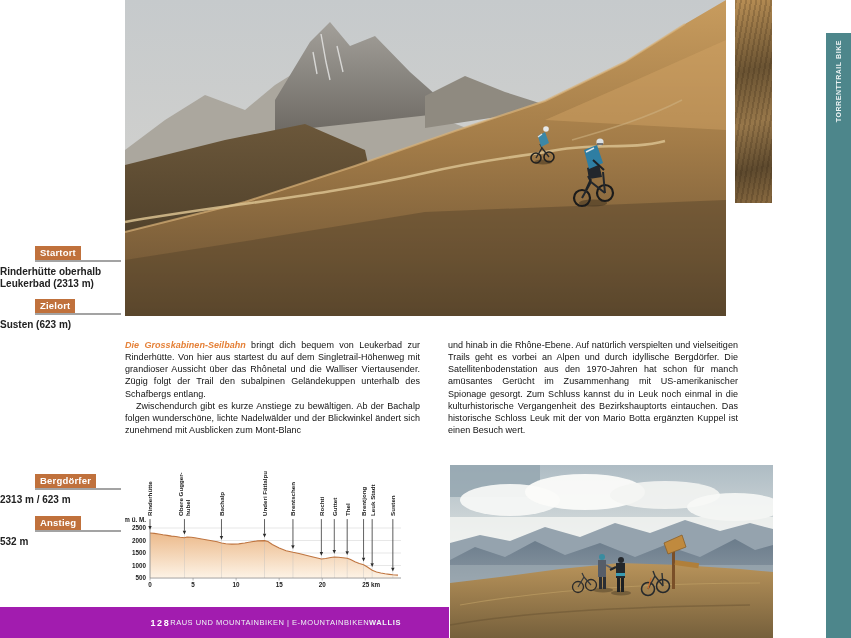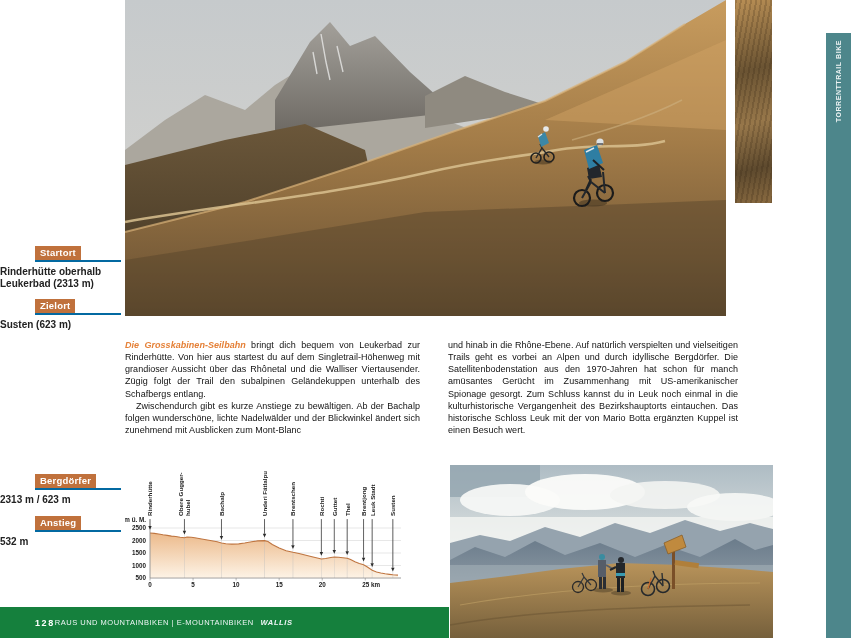--- a/index.html
+++ b/index.html
@@ -3,41 +3,41 @@
 <meta charset="utf-8">
 <style>
   html,body{margin:0;padding:0;background:#fff;}
   .page{position:relative;width:851px;height:638px;background:#ffffff;overflow:hidden;
         font-family:"Liberation Sans",sans-serif;}
   .abs{position:absolute;}
 
   
   .info-col{position:absolute;left:0;width:121px;}
   .info-block{margin-bottom:9px;}
-  .info-head{margin-left:35px;border-bottom:2px solid #0369a1;line-height:0;}
+  .info-head{margin-left:35px;border-bottom:2px solid #a3a3a3;line-height:0;}
   .chip{display:inline-block;background:#c0713c;color:#fff;font-size:9.5px;font-weight:bold;
         line-height:13px;padding:0 5px 1px 5px;letter-spacing:.2px;}
   .info-value{text-align:left;font-size:10px;font-weight:bold;color:#222;line-height:12px;
         padding-top:4px;}
 
   
   .body-text{position:absolute;font-size:9px;line-height:12.15px;text-align:justify;
         color:#121212;letter-spacing:.04px;}
   .body-text p{margin:0;}
   .lead{color:#e58138;font-weight:bold;font-style:italic;}
   .indent{text-indent:11px;}
 
   
-  .footer-left{left:0;top:607px;width:449px;height:31px;background:#15803d;display:flex;
-        align-items:center;justify-content:flex-start;padding:0 48px 0 35px;box-sizing:border-box;}
+  .footer-left{left:0;top:607px;width:449px;height:31px;background:#a21caf;display:flex;
+        align-items:center;justify-content:flex-end;padding:0 48px 0 35px;box-sizing:border-box;}
   .footer-right{left:778px;top:604px;width:73px;height:34px;background:#4d868b;display:flex;
         align-items:center;justify-content:center;}
   .pagenum{color:#fff;font-weight:bold;font-size:9px;letter-spacing:1.6px;}
   .footer-title{color:#eef5f5;font-size:7.5px;letter-spacing:.5px;white-space:nowrap;}
-  .footer-title .bold{font-weight:bold;margin-left:7px;letter-spacing:.6px;font-style:italic;}
+  .footer-title .bold{font-weight:bold;margin-left:0;letter-spacing:.6px;}
 
   
   .side-tab{left:826px;top:33px;width:25px;height:605px;background:#4d868b;}
   .side-tab-label{display:block;margin:7px auto 0;writing-mode:vertical-rl;transform:rotate(180deg);
         font-size:7px;font-weight:bold;color:#ecf3f3;letter-spacing:.55px;white-space:nowrap;}
 
   
   .photo{display:block;}
   .photo-strip{left:735px;top:0;width:37px;height:203px;
         background:

